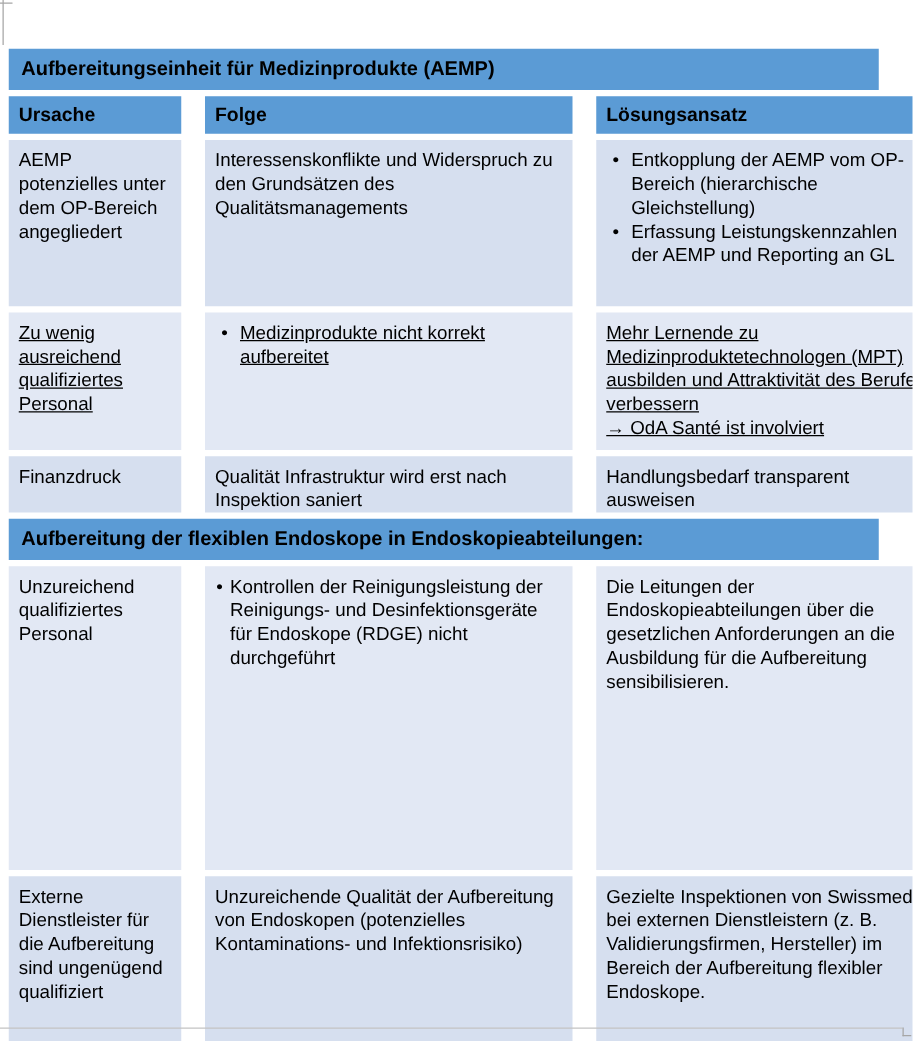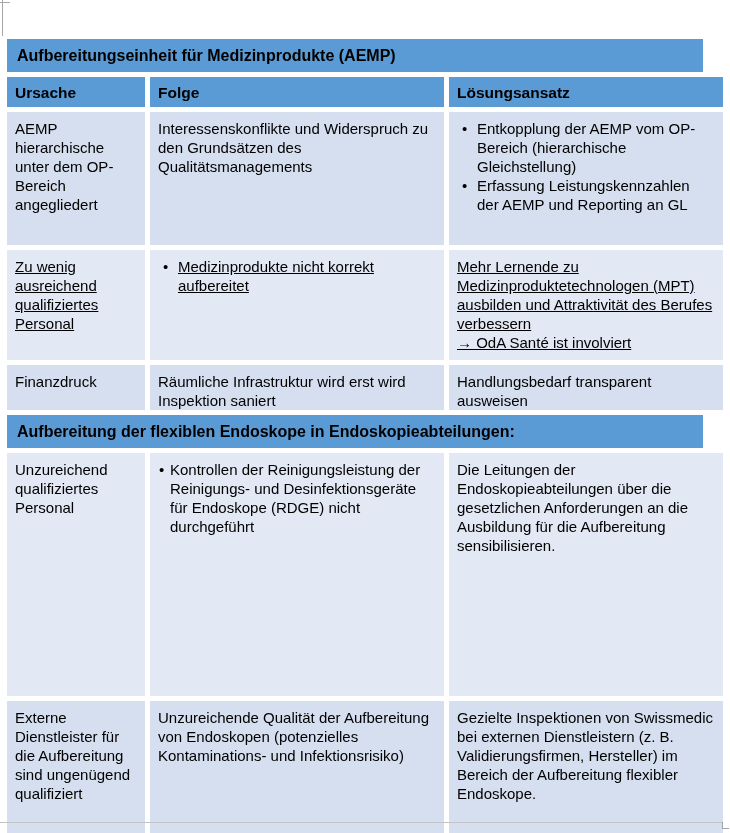--- a/index.html
+++ b/index.html
@@ -33,21 +33,21 @@
     font-weight: bold;
     font-size: 16px;
     display: flex;
     align-items: center;
     padding-left: 10px;
     box-sizing: border-box;
   }
   .grid {
     display: grid;
     grid-template-columns: 138px 294px 274px;
-    column-gap: 5px;
+    column-gap: 19px;
     border-radius: 14px;
   }
   .cell {
     box-sizing: border-box;
     padding: 7px 8px 6px 8px;
     font-size: 15px;
     line-height: 19px;
     overflow: hidden;
   }
   .head-row .cell {
@@ -104,42 +104,42 @@
       <span>Aufbereitungseinheit für Medizinprodukte (AEMP)</span>
     </div>
 
     <div class="grid head-row h30">
       <div class="cell">Ursache</div>
       <div class="cell">Folge</div>
       <div class="cell">Lösungsansatz</div>
     </div>
 
     <div class="grid band-a h133">
-      <div class="cell">AEMP hierarchische unter dem OP-Bereich angegliedert</div>
+      <div class="cell">AEMP potenzielles unter dem OP-Bereich angegliedert</div>
       <div class="cell">Interessenskonflikte und Widerspruch zu den Grundsätzen des Qualitätsmanagements</div>
       <div class="cell">
         <div class="bullet">Entkopplung der AEMP vom OP-Bereich (hierarchische Gleichstellung)</div>
         <div class="bullet">Erfassung Leistungskennzahlen der AEMP und Reporting an GL</div>
       </div>
     </div>
 
     <div class="grid band-b h110">
       <div class="cell">Zu wenig ausreichend qualifiziertes Personal</div>
       <div class="cell">
         <div class="bullet">Medizinprodukte nicht korrekt aufbereitet</div>
       </div>
       <div class="cell">
         <span class="note-line">Mehr Lernende zu Medizinproduktetechnologen (MPT) ausbilden und Attraktivität des Berufes verbessern</span>
         <span class="note-line">→ OdA Santé ist involviert</span>
       </div>
     </div>
 
     <div class="grid band-a h45">
       <div class="cell">Finanzdruck</div>
-      <div class="cell">Räumliche Infrastruktur wird erst wird Inspektion saniert</div>
+      <div class="cell">Qualität Infrastruktur wird erst nach Inspektion saniert</div>
       <div class="cell">Handlungsbedarf transparent ausweisen</div>
     </div>
 
     <div class="bar h33">
       <span>Aufbereitung der flexiblen Endoskope in Endoskopieabteilungen:</span>
     </div>
 
     <div class="grid band-b h243">
       <div class="cell">Unzureichend qualifiziertes Personal</div>
       <div class="cell">

